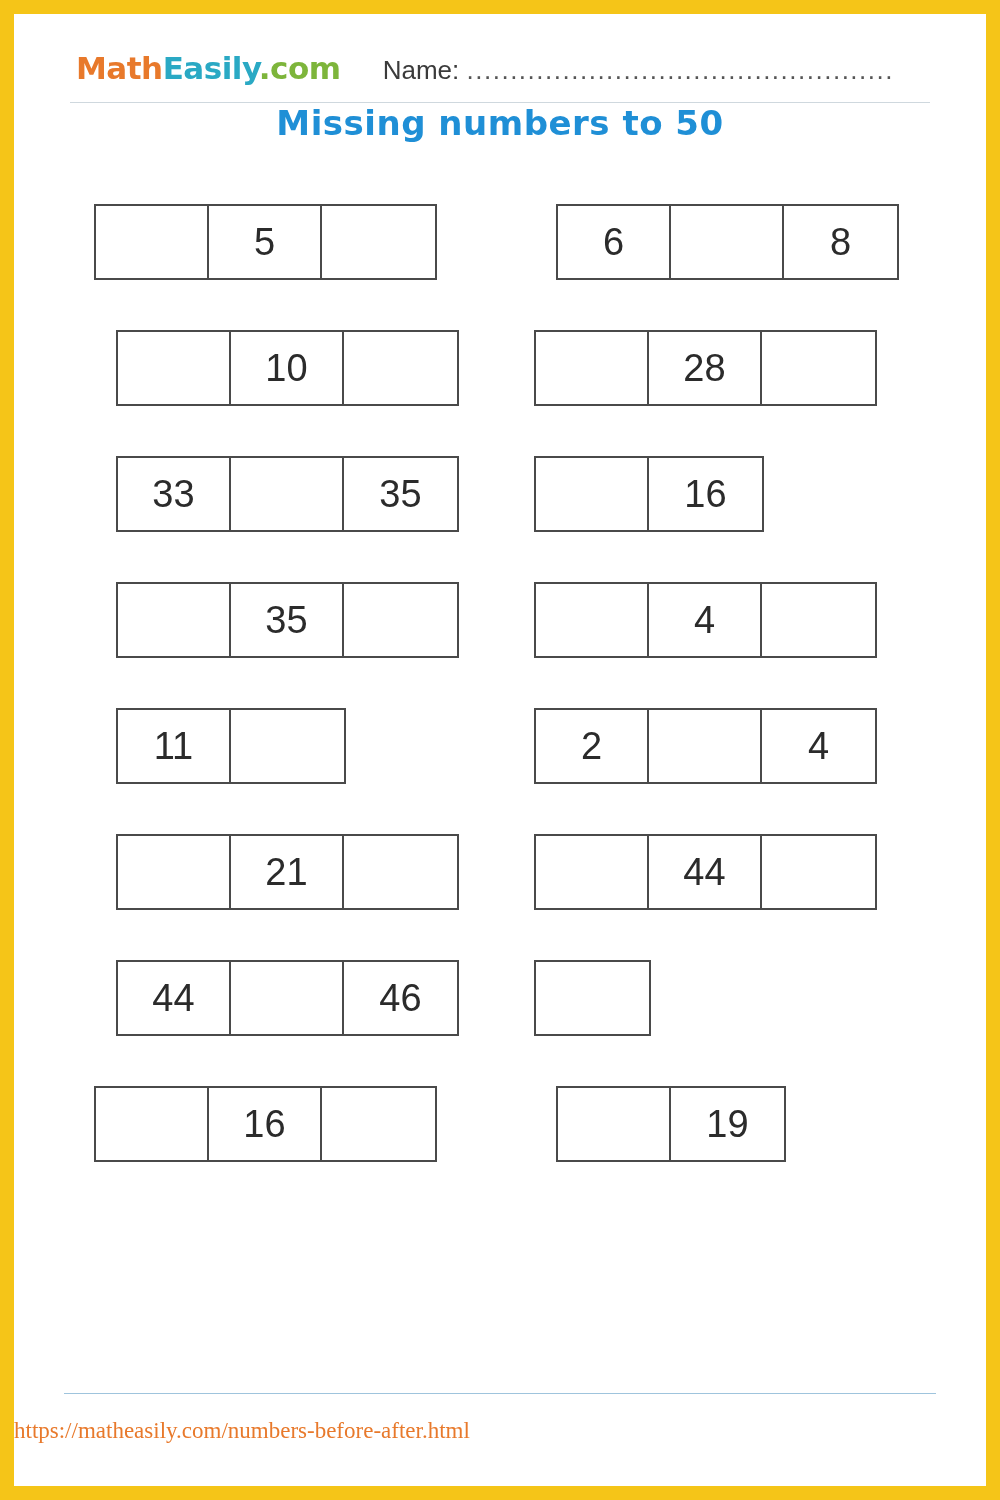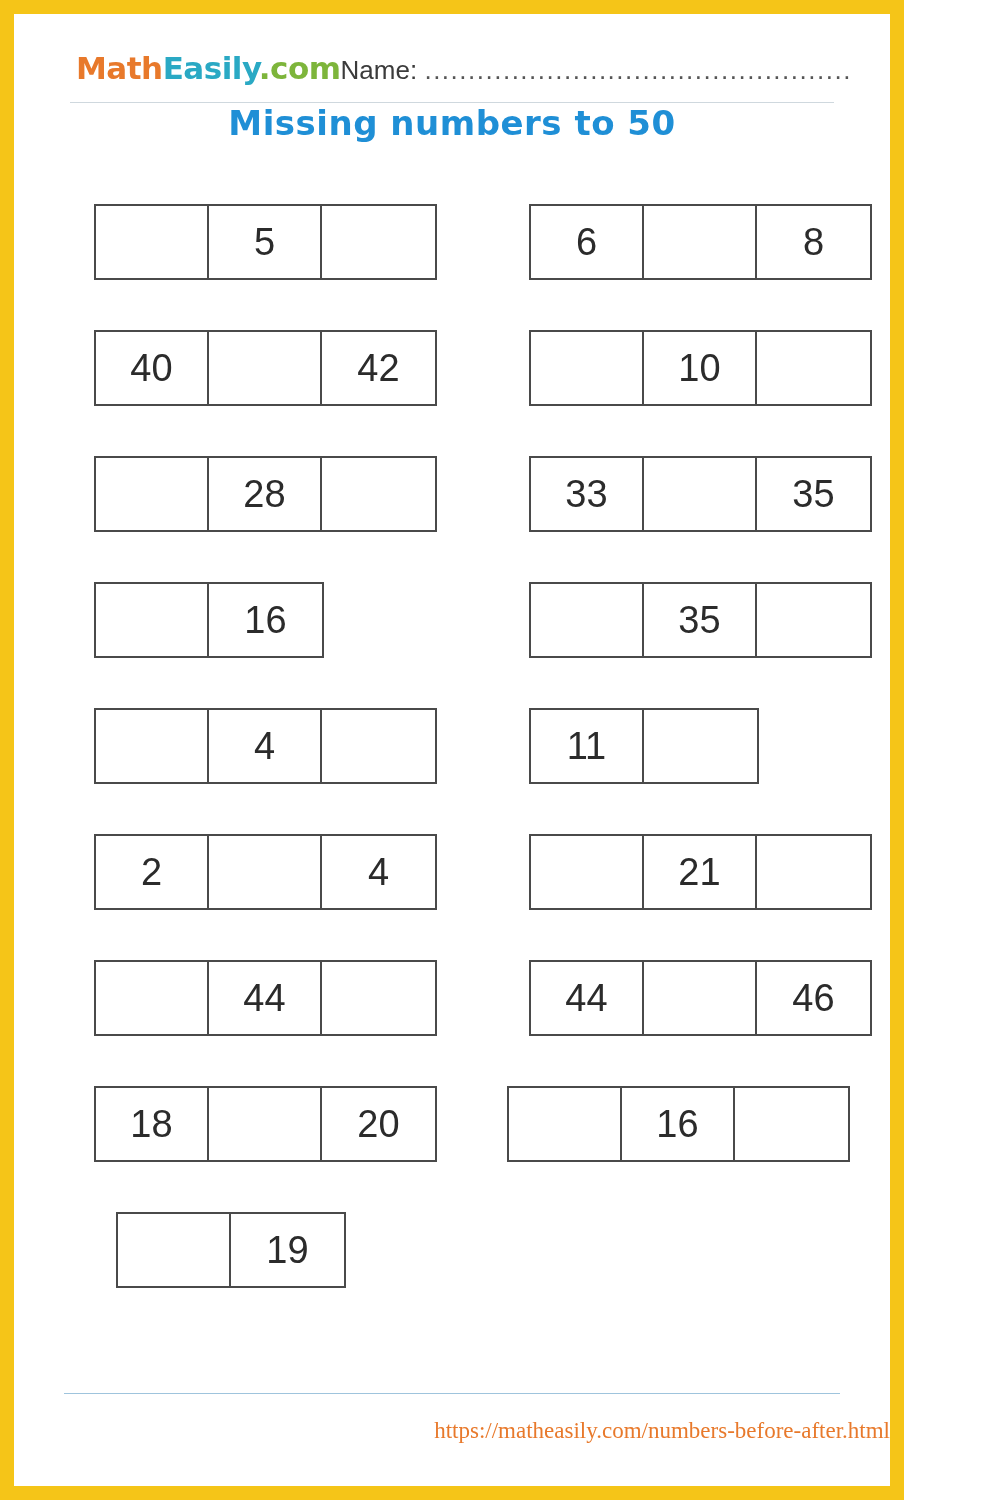--- a/index.html
+++ b/index.html
@@ -8,21 +8,21 @@
   }
   body {
     width: 1000px;
     height: 1500px;
     background: #ffffff;
     font-family: "Liberation Sans", sans-serif;
     overflow: hidden;
   }
   .page {
     position: relative;
-    width: 904px;
+    width: 1000px;
     height: 1500px;
     box-sizing: border-box;
     border: 14px solid #f5c518;
     background: #ffffff;
   }
   .inner {
     position: absolute;
     inset: 0;
     padding: 22px 34px 0 34px;
     box-sizing: border-box;
@@ -111,25 +111,24 @@
     left: 50px;
     right: 50px;
     bottom: 92px;
     border-bottom: 1px solid #9fc4dd;
   }
   .footer-link {
     position: absolute;
     left: 0;
     right: 0;
     bottom: 42px;
-    text-align: right;
+    text-align: left;
     color: #e8792b;
     font-family: "Liberation Serif", serif;
     font-size: 23px;
-    margin-left: 40px;
   }
 </style>
 </head>
 <body>
 
 <div class="page">
   <div class="inner">
 
     <div class="header">
       <div class="logo">
@@ -155,27 +154,20 @@
         </div>
       </div>
       <div class="cellwrap right">
         <div class="strip">
           <div class="box">6</div>
           <div class="box"></div>
           <div class="box">8</div>
         </div>
       </div>
 
-      <div class="cellwrap">
-        <div class="strip">
-          <div class="box">40</div>
-          <div class="box"></div>
-          <div class="box">42</div>
-        </div>
-      </div>
       <div class="cellwrap right">
         <div class="strip">
           <div class="box"></div>
           <div class="box">10</div>
           <div class="box"></div>
         </div>
       </div>
 
       <div class="cellwrap">
         <div class="strip">
@@ -245,23 +237,21 @@
       <div class="cellwrap right">
         <div class="strip">
           <div class="box">44</div>
           <div class="box"></div>
           <div class="box">46</div>
         </div>
       </div>
 
       <div class="cellwrap">
         <div class="strip">
-          <div class="box">18</div>
-          <div class="box"></div>
-          <div class="box">20</div>
+          <div class="box"></div>
         </div>
       </div>
 
       <div class="cellwrap">
         <div class="strip">
           <div class="box"></div>
           <div class="box">16</div>
           <div class="box"></div>
         </div>
       </div>

